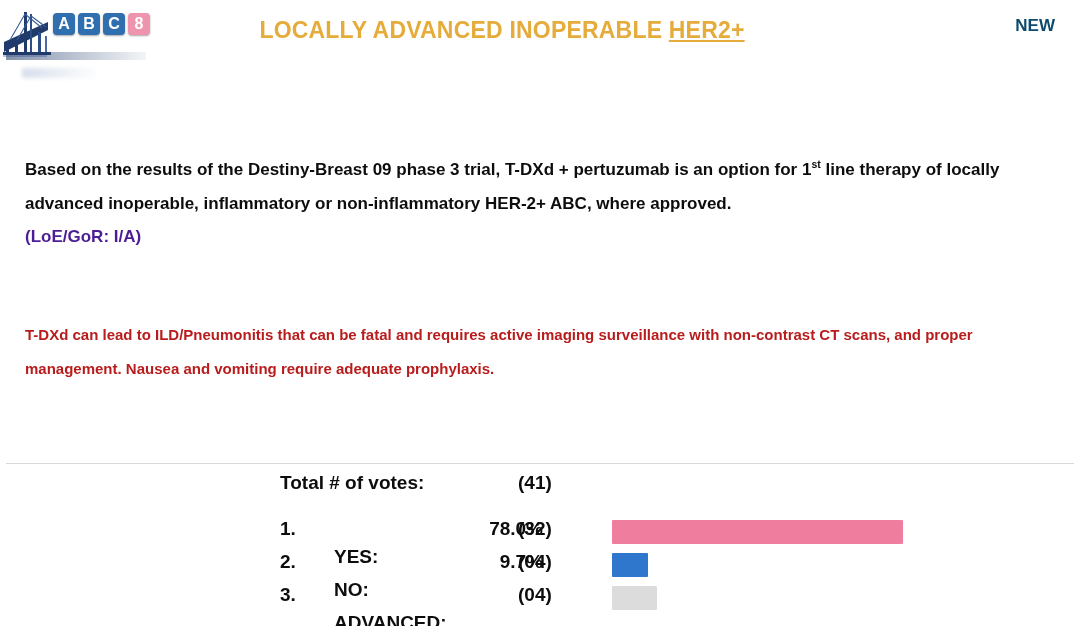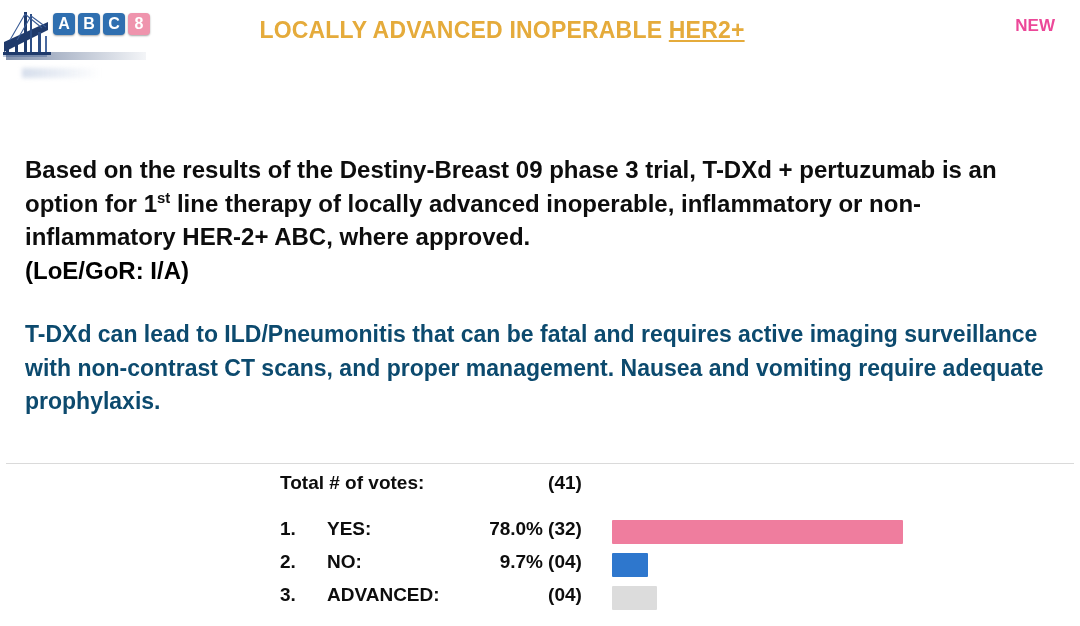--- a/index.html
+++ b/index.html
@@ -87,41 +87,41 @@
     font-size: 17px;
     font-weight: bold;
     color: #3fa563;
   }
 
   
   #recommendation-body {
     position: absolute;
     left: 25px; top: 153px;
     width: 1037px;
-    font-size: 24px;
+    font-size: 17px;
     font-weight: bold;
     line-height: 33.5px;
     color: #0d0d0d;
   }
   #recommendation-body sup {
     font-size: 0.62em;
     vertical-align: super;
     line-height: 0;
   }
   #evidence-grade {
     color: #3a7ec6;
   }
   #safety-paragraph {
     position: absolute;
     left: 25px; top: 318px;
     width: 1045px;
-    font-size: 23px;
+    font-size: 15px;
     font-weight: bold;
     line-height: 33.5px;
-    color: #0c4a6e;
+    color: #b91c1c;
   }
 
   
   #section-divider {
     position: absolute;
     left: 6px; top: 463px;
     width: 1068px;
     height: 1px;
     background: #dadada;
   }
@@ -146,40 +146,41 @@
   #vote-row-3 { top: 112px; }
 
   .vote-index {
     position: absolute;
     left: 280px;
     width: 30px;
     text-align: left;
   }
   .vote-label {
     position: absolute;
-    left: 327px;
+    left: 334px;
     text-align: center;
     white-space: nowrap;
+    margin-top: 28px;
   }
   .vote-total-label {
     position: absolute;
     left: 280px;
     white-space: nowrap;
   }
   .vote-percent {
     position: absolute;
     left: 400px;
     width: 143px;
     text-align: right;
   }
   .vote-count {
     position: absolute;
-    left: 542px;
+    left: 518px;
     width: 46px;
-    text-align: center;
+    text-align: left;
   }
   .vote-bar {
     position: absolute;
     left: 612px;
     top: 2px;
     height: 24px;
     border-radius: 1px;
   }
   #vote-bar-1 { background: #ef7d9e; width: 291px; }
   #vote-bar-2 { background: #2e77cd; width: 32px; }
@@ -210,25 +211,25 @@
       <div class="logo-tile blue" style="background: rgb(47, 111, 176);">C</div>
       <div class="logo-tile pink" style="background: rgb(239, 148, 173);">8</div>
     </div>
 
     <div id="logo-sweep"></div>
     <div id="logo-shadow"></div>
   </div>
 
   <div id="slide-title" style="color: rgb(229, 171, 59);"><span>LOCALLY ADVANCED INOPERABLE </span><span class="underlined">HER2+</span></div>
 
-  <div id="new-badge" style="color: #ec4899;">NEW</div>
+  <div id="new-badge" style="color: #0c4a6e;">NEW</div>
 </div>
 
 <div id="recommendation-body"><span>Based on the results of the Destiny-Breast 09 phase 3 trial, T-DXd + pertuzumab is an option for 1</span><sup>st</sup><span> line therapy of locally advanced inoperable, inflammatory or non-inflammatory HER-2+ ABC, where approved.</span><br>
-  <span id="evidence-grade" style="color: #000000;">(LoE/GoR: I/A)</span>
+  <span id="evidence-grade" style="color: #4c1d95;">(LoE/GoR: I/A)</span>
 </div>
 
 <div id="safety-paragraph">T-DXd can lead to ILD/Pneumonitis that can be fatal and requires active imaging surveillance with non-contrast CT scans, and proper management. Nausea and vomiting require adequate prophylaxis.</div>
 
 <div id="section-divider"></div>
 
 <div id="vote-panel">
 
   <div class="vote-row" id="vote-total-row">
     <span class="vote-total-label">Total # of votes:</span>

